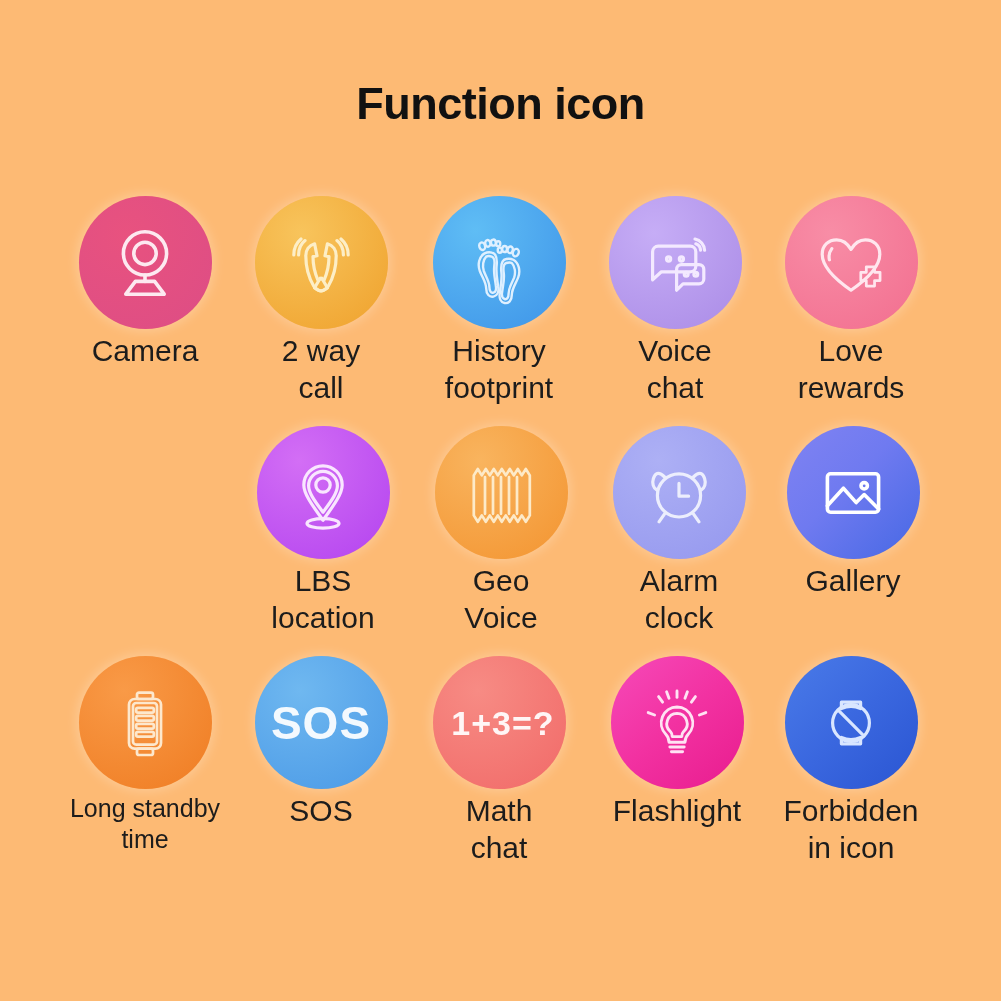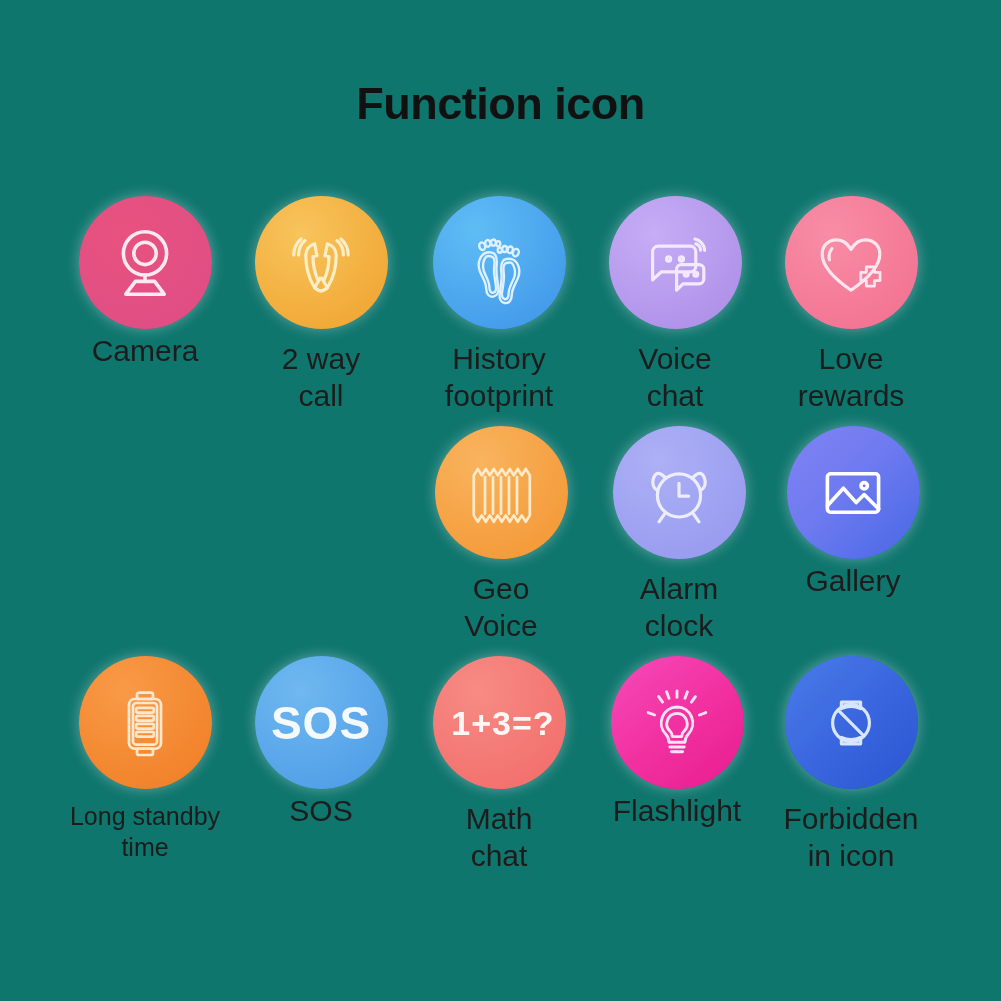--- a/index.html
+++ b/index.html
@@ -13,21 +13,21 @@
     height: 1001px;
     font-family: "Liberation Sans", sans-serif;
     color: #1a1a1a;
     overflow: hidden;
     position: relative;
   }
   #page {
     position: relative;
     width: 1001px;
     height: 1001px;
-    background: #0f766e;
+    background: #fdba74;
   }
   #page-title {
     position: absolute;
     top: 78px;
     left: 0;
     width: 1001px;
     text-align: center;
     font-size: 45px;
     font-weight: bold;
     letter-spacing: -0.5px;
@@ -71,21 +71,21 @@
   .circle .glyph {
     font-family: "Liberation Sans", sans-serif;
     font-weight: bold;
     color: rgba(255,255,255,0.93);
     line-height: 1;
     letter-spacing: 1px;
   }
   .glyph-sos { font-size: 46px; }
   .glyph-math { font-size: 34px; letter-spacing: 0px; font-weight: normal; margin-left: 8px;}
   .label {
-    margin-top: 12px;
+    margin-top: 4px;
     font-size: 30px;
     line-height: 1.22;
     color: #1c1c1c;
     font-family: "Liberation Sans", sans-serif;
     font-weight: normal;
     white-space: pre-line;
   }
   .label.single { margin-top: 4px; }
   .label.wide { font-size: 25px; }
 </style>
@@ -185,20 +185,34 @@
         </div>
         <div class="label">Love
 rewards</div>
       </div>
 
     </div>
 
     <div class="row">
 
 
+      <div class="cell" style="left:228px">
+        <div class="circle" style="background:radial-gradient(circle at 32% 26%, #d36ef5, #b343ef);">
+          <span>
+            <svg viewBox="0 0 100 100" fill="none" stroke="#f9e6ff" stroke-width="4" stroke-linecap="round" stroke-linejoin="round">
+              <path d="M50 84 C34 62 26 50 26 40 A24 24 0 0 1 74 40 C74 50 66 62 50 84 Z"></path>
+              <path d="M50 74 C38 58 32 49 32 41 A18 18 0 0 1 68 41 C68 49 62 58 50 74 Z"></path>
+              <circle cx="50" cy="40" r="9"></circle>
+              <ellipse cx="50" cy="88" rx="20" ry="6"></ellipse>
+            </svg>
+          </span>
+        </div>
+        <div class="label">LBS
+location</div>
+      </div>
 
       <div class="cell" style="left:406px">
         <div class="circle" style="background:radial-gradient(circle at 34% 26%, #f9b45e, #f39430);">
           <span>
             <svg viewBox="0 0 100 100" fill="none" stroke="#fdeac8" stroke-width="3.4" stroke-linecap="round" stroke-linejoin="round">
               <path d="M16 28 l5 -8 l5 8 l5 -8 l5 8 l5 -8 l5 8 l5 -8 l5 8 l5 -8 l5 8 l5 -8 l5 8 l5 -8 l5 8 v50 l-5 8 l-5 -8 l-5 8 l-5 -8 l-5 8 l-5 -8 l-5 8 l-5 -8 l-5 8 l-5 -8 l-5 8 l-5 -8 l-5 8 l-5 -8 z"></path>
               <path d="M30 30 v46"></path>
               <path d="M40 30 v46"></path>
               <path d="M50 30 v46"></path>
               <path d="M60 30 v46"></path>

